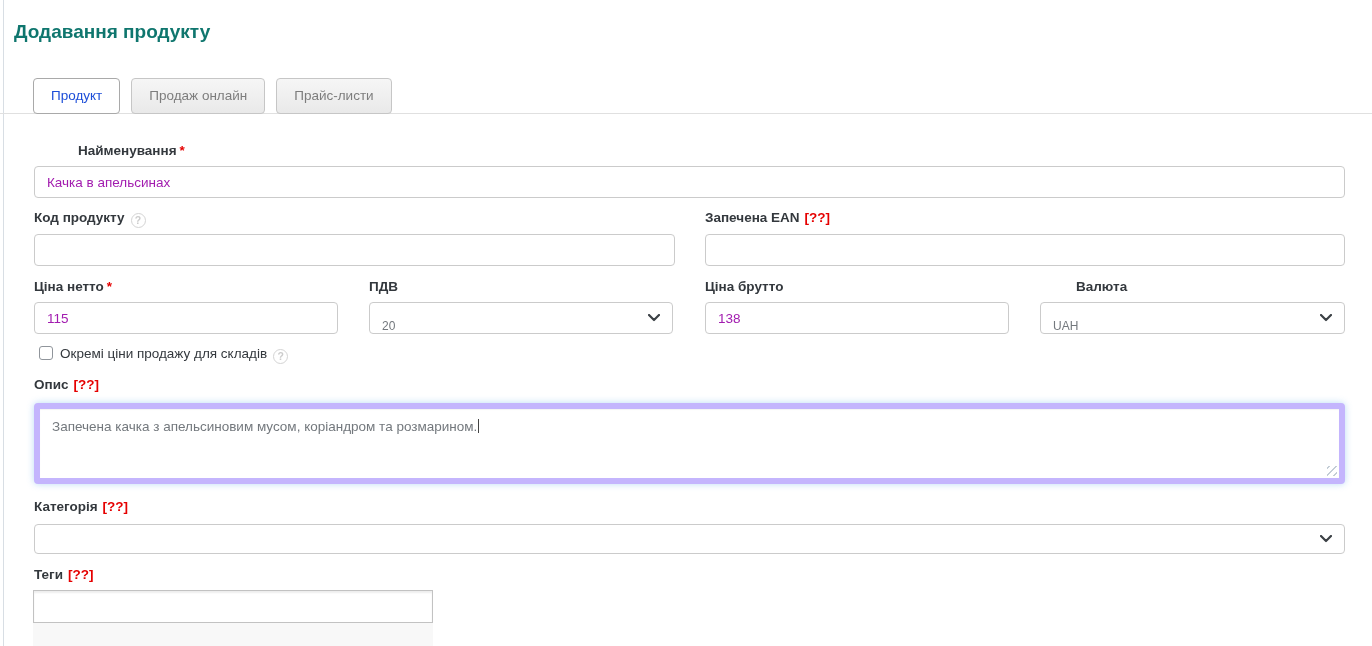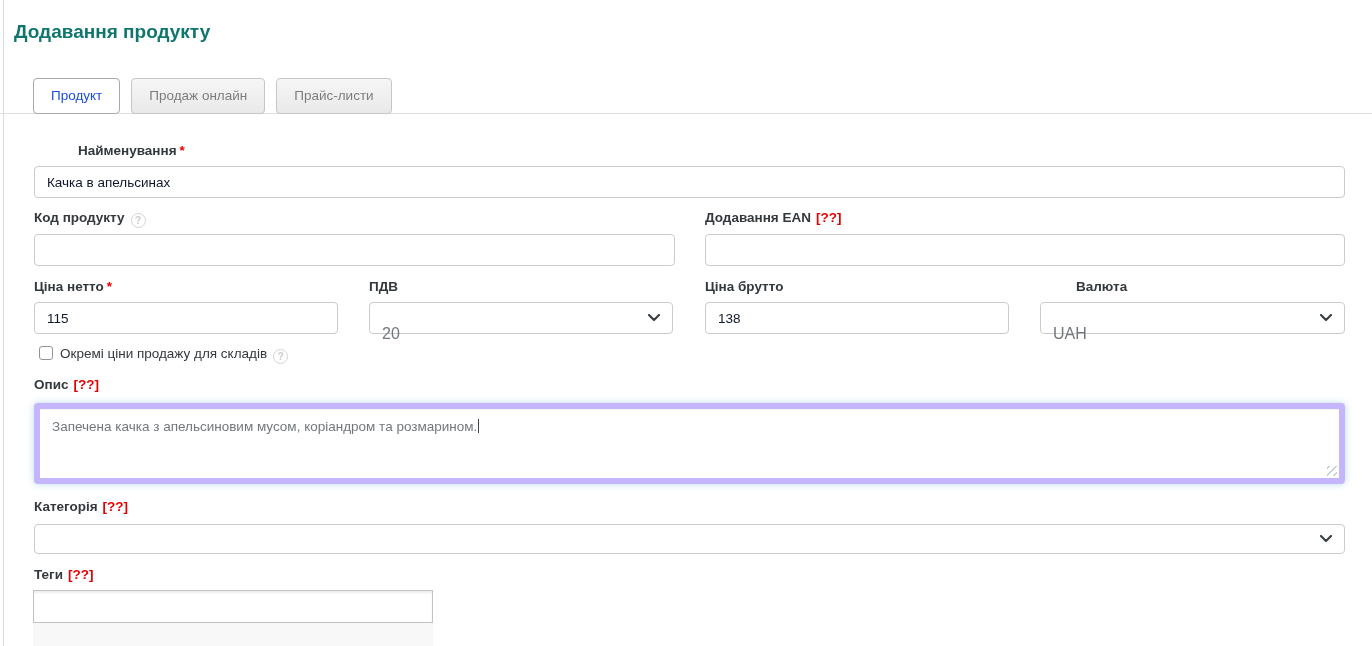--- a/index.html
+++ b/index.html
@@ -37,26 +37,26 @@
   .req { color:#e50000; margin-left:3px; }
   .hint { color:#e50000; margin-left:5px; }
   .help-icon {
     display:inline-block; width:15px; height:15px; margin-left:6px;
     border:1px solid #d4d4d4; border-radius:50%;
     color:#cccccc; font-size:10.5px; font-weight:bold; line-height:13px; text-align:center;
     vertical-align:-2px; background:#fff;
   }
   .tinput {
     position:absolute; height:32px; border:1px solid #cbcbcb; border-radius:4px;
-    background:#fff; color:#0f172a; font-size:13.5px; padding:0 12px; outline:none;
+    background:#fff; color:#a21caf; font-size:13.5px; padding:0 12px; outline:none;
     font-family:"Liberation Sans", sans-serif;
   }
   .selectbox {
     position:absolute; height:32px; border:1px solid #cbcbcb; border-radius:4px;
-    background:#fff; color:#73787d; font-size:16px; line-height:30px; padding:16px 34px 0 12px;
+    background:#fff; color:#73787d; font-size:12px; line-height:30px; padding:8px 34px 0 12px;
     cursor:pointer;
   }
   .selectbox .chev { position:absolute; right:12px; top:11px; }
   .checkbox {
     position:absolute; width:14px; height:14px; border:1px solid #90959b; border-radius:3px;
     background:#fff; cursor:pointer;
   }
   .cb-label { position:absolute; font-size:13.5px; color:#33383d; line-height:16px; font-weight:normal; }
   .descbox {
     position:absolute; left:34px; top:403px; width:1311px; height:81px;
@@ -97,21 +97,21 @@
 
 <label class="flabel" style="left:34px; top:143px;margin-left:44px;">
   <span>Найменування</span><span class="req">*</span>
 </label>
 <input class="tinput" style="left: 34px; top: 166px; width: 1311px;" value="Качка в апельсинах">
 
 <label class="flabel" style="left:34px; top:210px;">
   <span>Код продукту</span><span class="help-icon">?</span>
 </label>
 <label class="flabel" style="left:705px; top:210px;">
-  <span>Додавання EAN</span><span class="hint">[??]</span>
+  <span>Запечена EAN</span><span class="hint">[??]</span>
 </label>
 <input class="tinput" style="left: 34px; top: 234px; width: 641px;" value="">
 <input class="tinput" style="left: 705px; top: 234px; width: 640px;" value="">
 
 <label class="flabel" style="left:34px; top:279px;">
   <span>Ціна нетто</span><span class="req">*</span>
 </label>
 <label class="flabel" style="left:369px; top:279px;">ПДВ</label>
 <label class="flabel" style="left:705px; top:279px;">Ціна брутто</label>
 <label class="flabel" style="left:1076px; top:279px;">Валюта</label>

